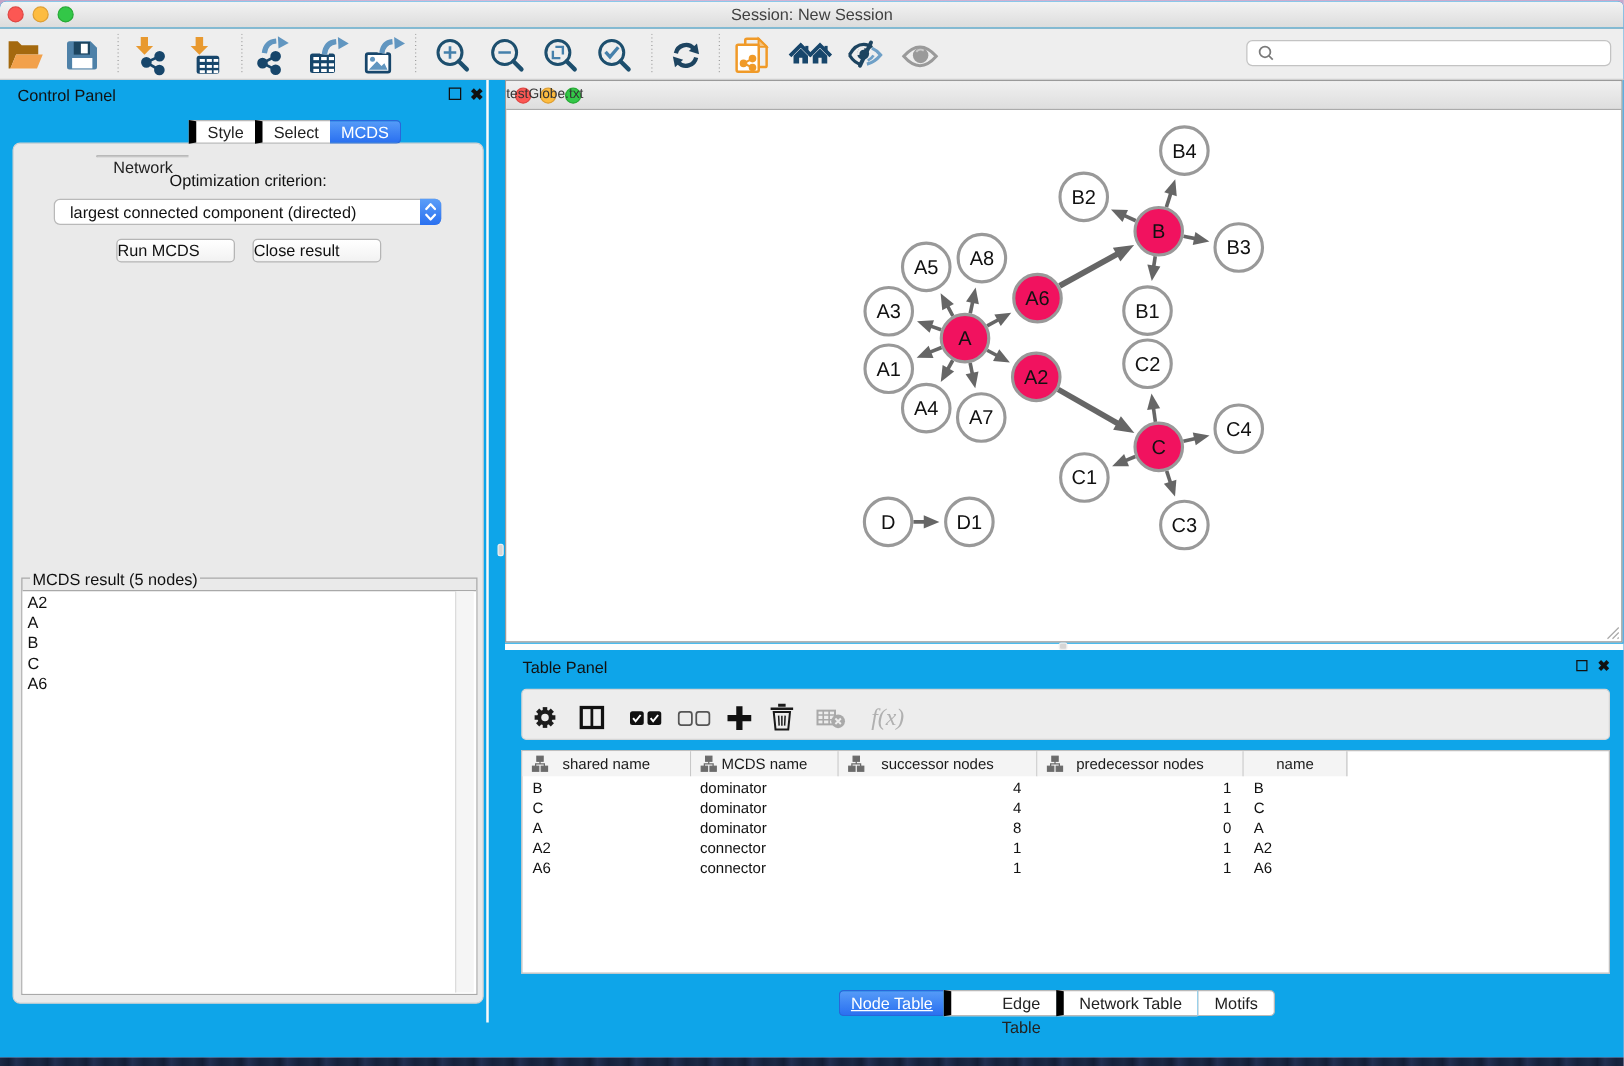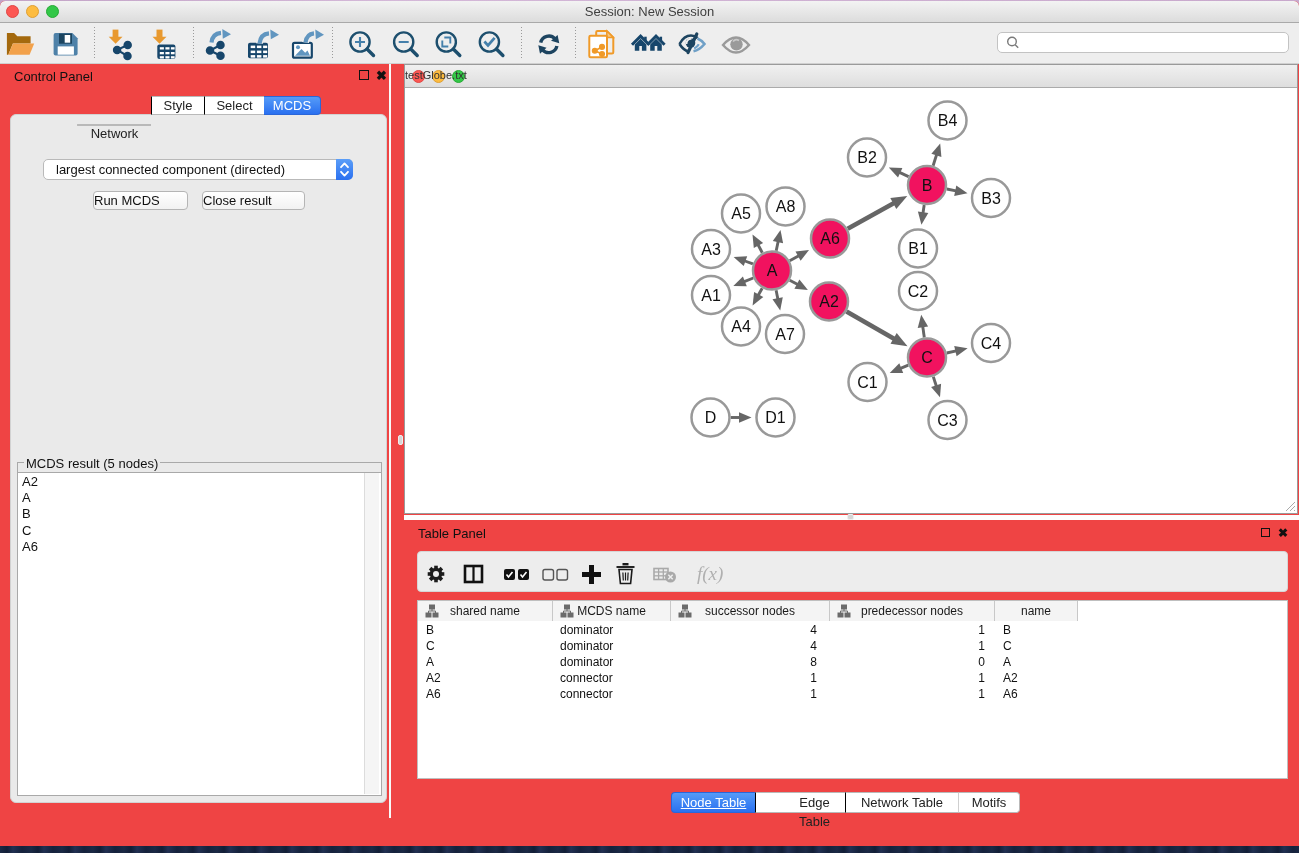--- a/index.html
+++ b/index.html
@@ -1,39 +1,39 @@
 <!DOCTYPE html>
 <html><head>
 <meta charset="utf-8">
 <style>
   * { margin:0; padding:0; box-sizing:border-box; }
   html,body { width:1299px; height:853px; overflow:hidden; }
   body { font-family:"Liberation Sans", sans-serif; background:linear-gradient(90deg,#c2a3c6,#d4b8d8 30%,#c8a8cc); position:relative; }
   .abs { position:absolute; }
-  #win { position:absolute; left:0; top:1px; width:1299px; height:845px; background:#ef4444; border-radius:5px 5px 0 0; overflow:hidden; }
+  #win { position:absolute; left:0; top:1px; width:1299px; height:845px; background:#0ea5e9; border-radius:5px 5px 0 0; overflow:hidden; }
   #titlebar { position:absolute; left:0; top:0; width:1299px; height:22px;
     background:linear-gradient(#f3f3f3,#dcdcdc); border-bottom:1px solid #a9a9a9; border-radius:5px 5px 0 0;}
   .tl { position:absolute; top:4px; width:13px; height:13px; border-radius:50%; }
   .t1 { left:6px; background:#fc5753; border:1px solid #df4744; }
   .t2 { left:26px; background:#fdbc40; border:1px solid #de9f34; }
   .t3 { left:46px; background:#33c748; border:1px solid #27aa35; }
   #titletext { position:absolute; top:3px; left:0; width:1299px; text-align:center; font-size:13px; color:#404040; }
   #toolbar { position:absolute; left:0; top:22px; width:1299px; height:41px; background:#eeeeee; border-bottom:1px solid #d0d0d0; }
   .tsep { position:absolute; top:4px; height:33px; width:1px;
     background-image:linear-gradient(#9a9a9a 33%, rgba(255,255,255,0) 0%);
     background-size:1px 3px; background-repeat:repeat-y; }
   #searchbox { position:absolute; left:997px; top:9px; width:292px; height:21px; background:#ffffff; border:1px solid #c3c3c3; border-radius:5px; }
   
   #cp-title { position:absolute; left:14px; top:68px; font-size:13px; color:#111; }
   #cp-panel { position:absolute; left:10px; top:113px; width:377px; height:689px; background:#eaeaea; border:1px solid #d2d2d2; border-radius:6px; }
   .tabgroup { position:absolute; display:flex; height:19px; }
   .tab { font-size:13px; line-height:18px; text-align:center; background:#ffffff; color:#222; border-top:1px solid #b9b9b9; border-bottom:1px solid #b9b9b9; }
   .tab.first { border-left:1px solid #b9b9b9; border-radius:4px 0 0 4px; }
   .tab.last { border-right:1px solid #b9b9b9; border-radius:0 4px 4px 0; }
-  .tab.mid { border-left:1px solid #000000; }
+  .tab.mid { border-left:6px solid #000000; }
   .tab.sel { background:linear-gradient(#559bf8,#2a70f0); color:#fff; border-color:#2a66d9; }
   
   #netwin { position:absolute; left:404px; top:63px; width:894px; height:450px; background:#ffffff; border:1px solid #9a9a9a; }
   #nw-title { position:absolute; left:0; top:0; width:892px; height:23px; background:linear-gradient(#f0f0f0,#dedede); border-bottom:1px solid #ababab; }
   #nw-title .tl { top:5px; }
   
   #tp-title { position:absolute; left:418px; top:525px; font-size:13px; color:#111; }
   #tp-toolbar { position:absolute; left:417px; top:550px; width:871px; height:41px; background:#ededed; border:1px solid #d6d6d6; border-radius:4px; }
   #tp-table { position:absolute; left:417px; top:599px; width:871px; height:179px; background:#ffffff; border:1px solid #bfbfbf; font-size:12px; }
   .hcell { position:absolute; top:0; height:20px; background:#f4f4f4; border-right:1px solid #c8c8c8; text-align:center; line-height:20px; color:#1a1a1a; }
@@ -219,20 +219,21 @@
   <div id="cp-title">Control Panel</div>
   <div class="abs" style="left:359px;top:69px;width:10px;height:10px;border:1.5px solid #111;"></div>
   <div class="abs panX" style="left:376px;top:67px;">✖</div>
   <div id="cp-panel"></div>
   <div class="tabgroup" style="left:77px;top:95px;">
     <div class="tab first" style="width:74px;margin-top:28px;">Network</div>
     <div class="tab mid" style="width:53px;">Style</div>
     <div class="tab mid" style="width:60px;">Select</div>
     <div class="tab sel last" style="width:57px;">MCDS</div>
   </div>
+  <div class="abs" style="left:0;top:136px;width:397px;text-align:center;font-size:13px;color:#111;">Optimization criterion:</div>
   <div class="abs" style="left:43px;top:158px;width:310px;height:21px;background:#fff;border:1px solid #b9b9b9;border-radius:5px;">
     <div class="abs" style="left:12px;top:2px;font-size:13px;color:#111;">largest connected component (directed)</div>
     <div class="abs" style="right:-1px;top:-1px;width:17px;height:21px;background:linear-gradient(#5b9ef8,#2a70f0);border-radius:0 5px 5px 0;">
       <svg width="17" height="21" viewBox="0 0 17 21">
           <path d="M5 8.2 L8.5 4.4 L12 8.2" fill="none" stroke="#fff" stroke-width="1.8" stroke-linecap="round" stroke-linejoin="round"></path>
           <path d="M5 12.8 L8.5 16.6 L12 12.8" fill="none" stroke="#fff" stroke-width="1.8" stroke-linecap="round" stroke-linejoin="round"></path>
         </svg>
     </div>
   </div>
   <div class="btn" style="left:93px;top:190px;width:95px;height:19px;line-height:18px;">Run MCDS</div>

